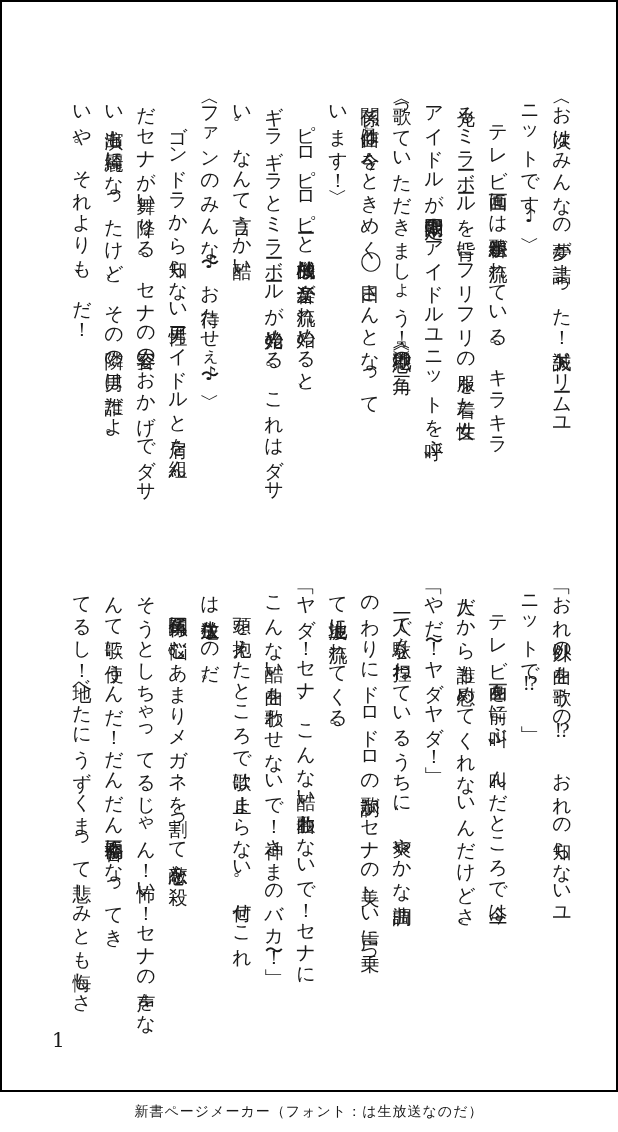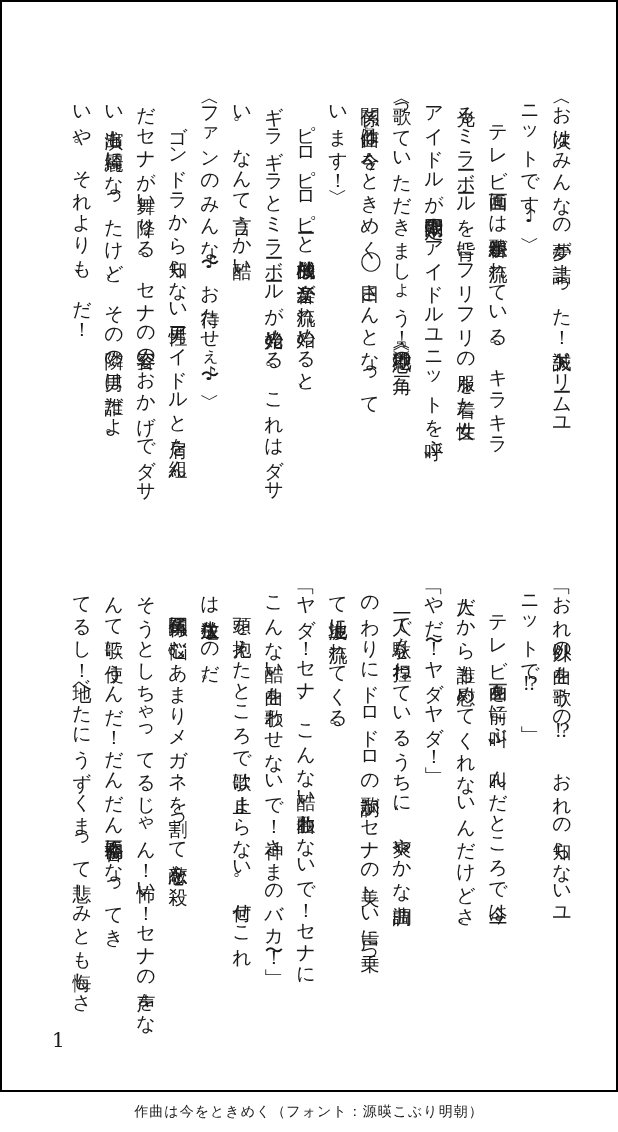--- a/index.html
+++ b/index.html
@@ -110,14 +110,14 @@
       <p>は生放送なのだ。</p>
       <p>　三角関係に悩むあまりメガネを割って恋敵を殺</p>
       <p>そうとしちゃってるじゃん！怖い！セナの声をな</p>
       <p>んて歌に使うんだ！だんだん不協和音になってき</p>
       <p>てるし！地べたにうずくまって悲しみとも悔しさ</p>
     </div>
 
     <div class="page-number">1</div>
   </div>
 
-  <div class="footer-caption">作曲は今をときめく（フォント：源暎こぶり明朝）</div>
+  <div class="footer-caption">新書ページメーカー（フォント：は生放送なのだ）</div>
 </div>
 
 </body></html>

